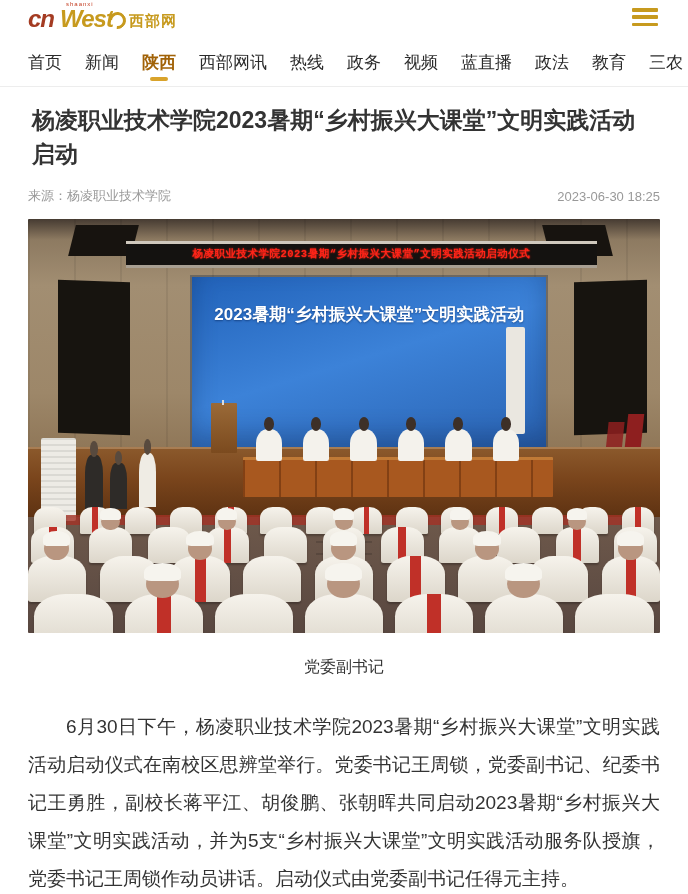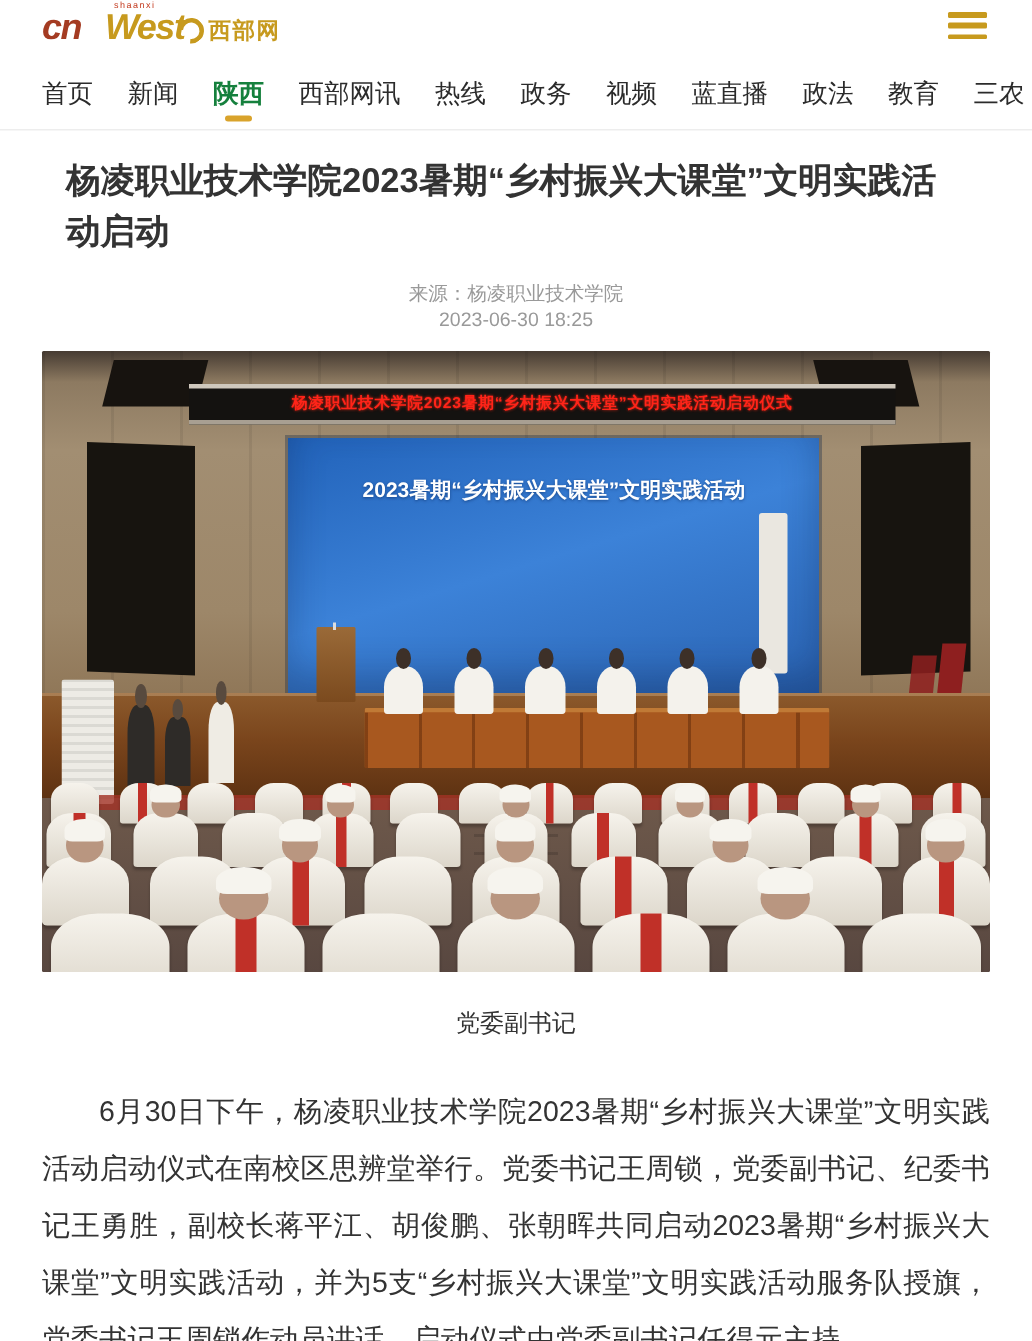--- a/index.html
+++ b/index.html
@@ -5,58 +5,58 @@
   * { margin:0; padding:0; box-sizing:border-box; }
   html,body { background:#fff; }
   body {
     width:688px; min-height:894px; margin:0 auto; position:relative;
     font-family:"Liberation Sans","DejaVu Sans",sans-serif; color:#333;
   }
   
   .header { position:relative; height:40px; padding:7px 28px 0; }
   .logo { display:flex; align-items:flex-end; line-height:1; cursor:pointer; }
   .logo .cn { font-style:italic; font-weight:bold; font-size:24px; color:#a43b22; letter-spacing:-1px; }
-  .logo .west-wrap { position:relative; margin-left:16px; }
+  .logo .west-wrap { position:relative; margin-left:6px; }
   .logo .shaanxi { position:absolute; top:-6px; left:6px; font-size:6px; color:#c33a1e; letter-spacing:1px; }
   .logo .west { font-style:italic; font-weight:bold; font-size:24px; color:#c79a1e; letter-spacing:-1px; }
   .logo .swoosh { position:relative; width:17px; height:17px; margin-left:-4px; margin-bottom:2px;
     border:3px solid #c79a1e; border-radius:50%; border-left-color:transparent; transform:rotate(-40deg); }
   .logo .site { font-weight:bold; font-size:15px; color:#c79a1e; margin-left:3px; margin-bottom:3px; letter-spacing:1px; }
   .hamburger { position:absolute; right:30px; top:6px; width:26px; height:22px; cursor:pointer;
     display:flex; flex-direction:column; justify-content:space-between; padding:2px 0; }
   .hamburger i { display:block; height:3.5px; background:#c79a1e; border-radius:1px; }
   
   .nav { display:flex; gap:23px; padding:0 28px; line-height:46px; font-size:17px;
     border-bottom:1px solid #ededed; white-space:nowrap; overflow:hidden; }
   .nav-item { color:#2b2b2b; text-decoration:none; position:relative; flex:0 0 auto; cursor:pointer; }
-  .nav-item.active { font-weight:bold; color:#15803d;text-align:center; }
+  .nav-item.active { font-weight:bold; color:#a16207;text-align:center; }
   .nav-item.active::after { content:""; position:absolute; left:50%; transform:translateX(-50%);
     bottom:5px; width:18px; height:4px; border-radius:2px; background:#d9a32b; }
   
   .article { padding:0 28px; }
-  .title { font-size:23px; font-weight:bold; color:#333; line-height:34px; margin:16px 16px 6px; }
+  .title { font-size:23px; font-weight:bold; color:#333; line-height:34px; margin:16px 4px 6px; }
   .meta { display:flex; justify-content:space-between; align-items:center;
-    font-size:13px; color:#999; margin:16px 0 14px;flex-direction:column; }
+    font-size:13px; color:#999; margin:16px 0 14px; }
   
   .figure { margin:4px 0 0; }
   .photo { position:relative; width:632px; height:414px; overflow:hidden; border-radius:1px;
     background:linear-gradient(180deg,#463b32 0%,#8d7a61 5%,#a28e72 16%,#9d8769 42%,#8d7455 58%,#6e594b 72%,#584740 100%); }
   .photo::before { content:""; position:absolute; inset:0 0 40% 0;
     background:repeating-linear-gradient(90deg,rgba(0,0,0,.07) 0 2px,transparent 2px 46px); }
   .ceil { position:absolute; top:1.5%; height:7.5%; width:10%; background:#17130f; }
   .ceil.l { left:7%; transform:skewX(-14deg);} .ceil.r { right:8%; transform:skewX(14deg);}
   .led { position:absolute; left:15.5%; top:5.2%; width:74.5%; height:6.6%;
     background:#141210; border-top:3px solid #cfc8bd; border-bottom:3px solid #a89f92;
     display:flex; align-items:center; justify-content:center;
     color:#ff2419; font-weight:bold; font-size:10.5px; letter-spacing:.5px;
-    text-shadow:0 0 2px rgba(255,40,20,.9); overflow:hidden; }
+    text-shadow:0 0 2px rgba(255,40,20,.9); overflow:hidden;font-family:Liberation Mono, monospace; }
   .screen { position:absolute; left:26%; top:14%; width:56%; height:41%; text-align:center; color:#fff;
     background:linear-gradient(163deg,#2263ba 0%,#3c82d8 48%,#2a63b2 100%);
     box-shadow:0 0 0 2px rgba(20,40,70,.35), inset 0 -12px 24px rgba(10,30,70,.3); }
-  .screen .s1 { margin-top:7.5%; font-size:14px; font-weight:bold; text-shadow:0 1px 2px rgba(0,30,80,.5); }
+  .screen .s1 { margin-top:7.5%; font-size:17px; font-weight:bold; text-shadow:0 1px 2px rgba(0,30,80,.5); }
   .screen .s2 { margin-top:5%; font-size:23px; font-weight:bold; letter-spacing:16px; padding-left:16px;
     text-shadow:0 1px 3px rgba(0,30,80,.55); }
   .screen .s3 { margin-top:9%; font-size:9.5px; letter-spacing:2px; opacity:.95; }
   .spk { position:absolute; top:15%; height:37%; background:#17140f; }
   .spk.l { left:4.7%; width:11.4%; transform:skewY(2deg); }
   .spk.r { right:2%; width:11.6%; transform:skewY(-2deg); }
   .door-r { position:absolute; left:75.6%; top:26%; width:3.1%; height:26%; background:#eae7e0; border-radius:2px; }
   .ac-l { position:absolute; left:2%; top:53%; width:5.6%; height:20%; background:#edebe5; border-radius:2px;
     background-image:repeating-linear-gradient(180deg,rgba(0,0,0,.08) 0 2px,transparent 2px 6px); }
   .flag { position:absolute; width:2.6%; height:15%; background:#8e1f1f; transform:skewX(-6deg); }

